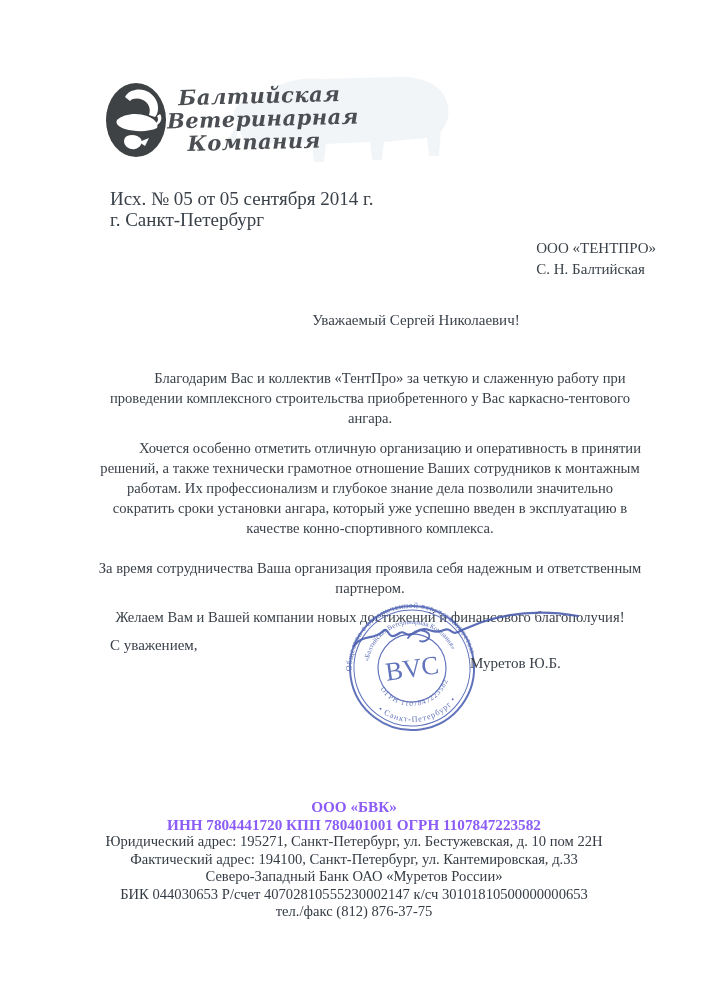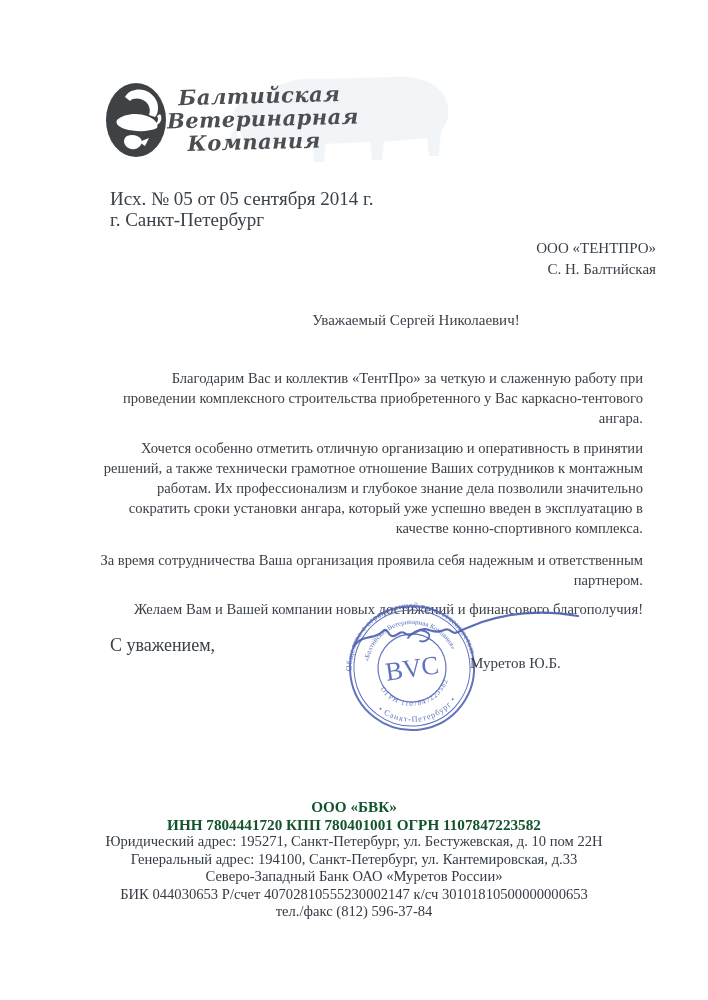--- a/index.html
+++ b/index.html
@@ -23,36 +23,36 @@
     transform:rotate(-1.5deg);
     white-space:nowrap;
   }
   .logo-script .l1{padding-left:14px;display:block;}
   .logo-script .l2{padding-left:2px;display:block;}
   .logo-script .l3{padding-left:22px;display:block;}
   .watermark{position:absolute;left:228px;top:58px;opacity:.55;}
   
   .refblock{position:absolute;left:110px;top:188px;font-size:19px;line-height:21px;}
   
-  .recipient{position:absolute;right:52px;top:238px;text-align:right;font-size:15px;line-height:21px;}
+  .recipient{position:absolute;right:52px;top:238px;text-align:left;font-size:15px;line-height:21px;}
   
   .salutation{position:absolute;left:0;top:312px;width:708px;text-align:center;font-size:15px;padding-left:40px;}
   .salutation span{display:inline-block;transform:translateX(22px);}
   
-  .bodytext{position:absolute;left:97px;top:368px;width:546px;font-size:14.6px;line-height:20px;text-align:right;}
+  .bodytext{position:absolute;left:97px;top:368px;width:546px;font-size:14.6px;line-height:20px;text-align:center;}
   .bodytext p{margin:0 0 14px 0;}
   .bodytext p.indent{text-indent:40px;}
   
-  .sign-left{position:absolute;left:110px;top:634px;font-size:18px;line-height:22px;}
+  .sign-left{position:absolute;left:110px;top:634px;font-size:15px;line-height:22px;}
   .sign-name{position:absolute;left:470px;top:655px;font-size:15px;}
   .stamp{position:absolute;left:342px;top:598px;transform:rotate(-8deg);opacity:.88;}
   .autograph{position:absolute;left:348px;top:600px;opacity:.9;}
   
   .footer{position:absolute;left:0;top:798px;width:708px;text-align:center;font-size:14.6px;line-height:17.5px;color:#343b44;}
-  .footer .b{font-weight:bold;font-size:15.2px;color:#14532d;}
+  .footer .b{font-weight:bold;font-size:15.2px;color:#8b5cf6;}
 </style>
 </head>
 <body>
 
 <div class="page">
 
   <svg class="watermark" width="225" height="120" viewBox="0 0 225 120">
     <path fill="#e9eef4" d="M28,92 C18,88 10,78 12,66 C6,64 4,55 8,49 C12,42 22,41 28,45 L36,37
       C48,25 72,19 92,21 L165,19 C190,17 210,25 217,39 C223,51 221,65 213,73 L211,98 L201,98
       L199,80 L156,84 L154,102 L144,102 L142,84 L98,86 L96,104 L86,104 L84,86 L54,82
@@ -91,21 +91,21 @@
     <div>ООО «ТЕНТПРО»</div>
     <div>С. Н. Балтийская</div>
   </div>
 
   <div class="salutation">
     <span>Уважаемый Сергей Николаевич!</span>
   </div>
 
   <div class="bodytext">
     <p class="indent" style="margin-bottom:10px;">Благодарим Вас и коллектив «ТентПро» за четкую и слаженную работу при проведении комплексного строительства приобретенного у Вас каркасно-тентового ангара.</p>
-    <p class="indent" style="margin-bottom:12px;">Хочется особенно отметить отличную организацию и оперативность в принятии решений, а также технически грамотное отношение Ваших сотрудников к монтажным работам. Их профессионализм и глубокое знание дела позволили значительно сократить сроки установки ангара, который уже успешно введен в эксплуатацию в качестве конно-спортивного комплекса.</p>
+    <p class="indent" style="margin-bottom:20px;">Хочется особенно отметить отличную организацию и оперативность в принятии решений, а также технически грамотное отношение Ваших сотрудников к монтажным работам. Их профессионализм и глубокое знание дела позволили значительно сократить сроки установки ангара, который уже успешно введен в эксплуатацию в качестве конно-спортивного комплекса.</p>
     <p style="margin-bottom:9px;">За время сотрудничества Ваша организация проявила себя надежным и ответственным партнером.</p>
     <p>Желаем Вам и Вашей компании новых достижений и финансового благополучия!</p>
   </div>
 
   <div class="sign-left">
     <div>С уважением,</div>
   </div>
 
   <svg class="stamp" width="140" height="140" viewBox="0 0 140 140">
     <defs>
@@ -138,19 +138,19 @@
          C164,12 196,10 230,16"></path>
     <path fill="none" stroke="#4b5fb0" stroke-width="1.8" stroke-linecap="round" d="M60,38 C66,30 74,28 80,33 C84,37 78,43 72,41"></path>
   </svg>
 
   <div class="sign-name">Муретов Ю.Б.</div>
 
   <div class="footer">
     <div class="b">ООО «БВК»</div>
     <div class="b">ИНН 7804441720 КПП 780401001 ОГРН 1107847223582</div>
     <div>Юридический адрес: 195271, Санкт-Петербург, ул. Бестужевская, д. 10 пом 22Н</div>
-    <div>Генеральный адрес: 194100, Санкт-Петербург, ул. Кантемировская, д.33</div>
+    <div>Фактический адрес: 194100, Санкт-Петербург, ул. Кантемировская, д.33</div>
     <div>Северо-Западный Банк ОАО «Муретов России»</div>
     <div>БИК 044030653 Р/счет 40702810555230002147 к/сч 30101810500000000653</div>
-    <div>тел./факс (812) 596-37-84</div>
+    <div>тел./факс (812) 876-37-75</div>
   </div>
 
 </div>
 
 </body></html>

